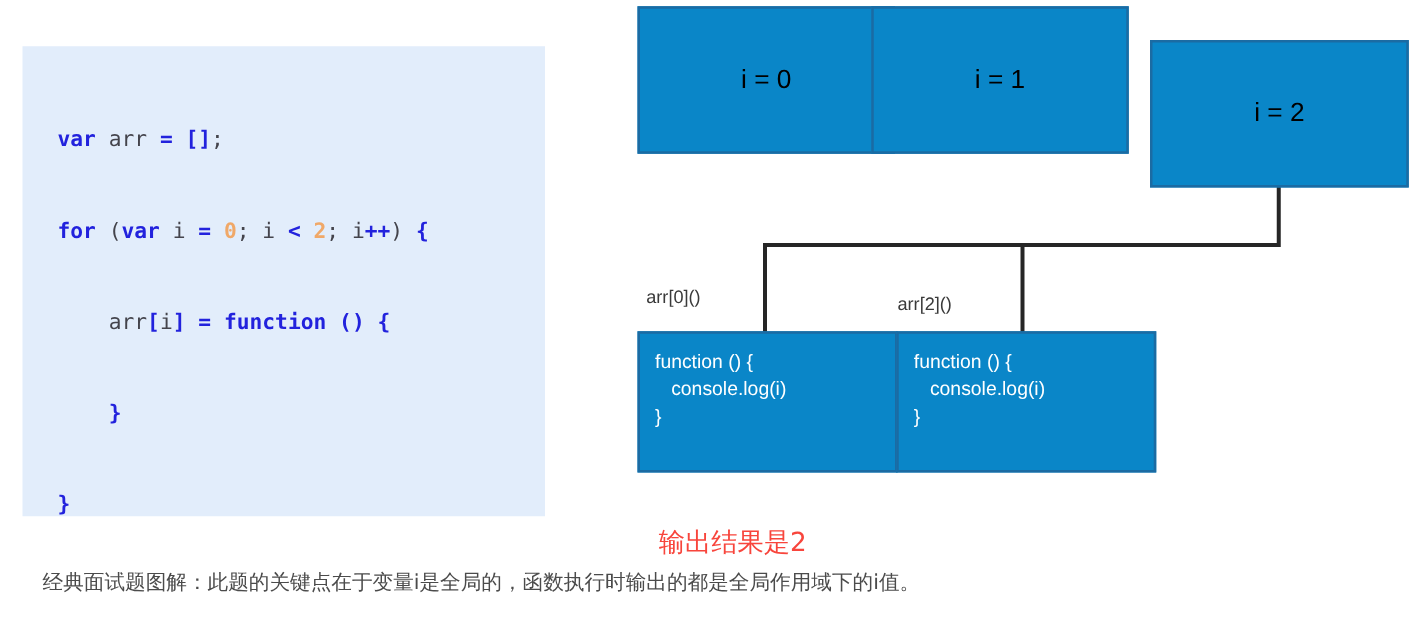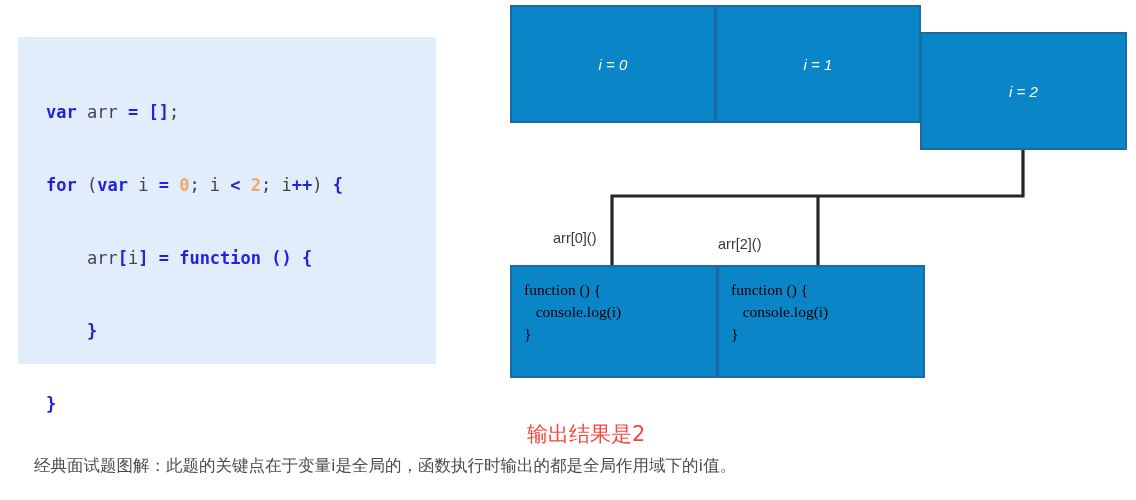--- a/index.html
+++ b/index.html
@@ -30,21 +30,21 @@
     white-space: nowrap;
     font-family: "DejaVu Sans", sans-serif;
   }
 
   
   #code-block {
     position: absolute;
     left: 18px;
     top: 37px;
     width: 418px;
-    height: 327px;
+    height: 376px;
     background: #e2edfb;
   }
   #code-lines {
     position: absolute;
     left: 28px;
     top: 20px;
     font-family: "DejaVu Sans Mono", "Liberation Mono", monospace;
     font-size: 17px;
     line-height: 36.5px;
     color: #3c3c44;
@@ -72,61 +72,60 @@
     box-sizing: border-box;
   }
   .iter-box {
     top: 5px;
     height: 118px;
     display: flex;
     align-items: center;
     justify-content: center;
   }
   .iter-label {
-    color: #ffffff;
-    font-size: 15px;
+    color: #000000;
+    font-size: 21px;
     font-family: "Liberation Sans", sans-serif;
-    font-style: italic;
   }
   #iter-0 { left: 510px; width: 206px; }
-  #iter-1 { left: 715px; width: 206px; }
+  #iter-1 { left: 697px; width: 206px; }
   #iter-2 { left: 920px; width: 207px; margin-top: 27px; }
 
   .fn-box {
     top: 265px;
     height: 113px;
     padding: 12px 0 0 12px;
     box-sizing: border-box;
   }
   #fn-box-0 { left: 510px; width: 208px; }
   #fn-box-1 { left: 717px; width: 208px; }
   .fn-text {
-    color: #000000;
+    color: #ffffff;
     font-size: 15.5px;
     line-height: 22px;
-    font-family: Liberation Serif, serif;
+    font-family: Liberation Sans, sans-serif;
     white-space: pre;
   }
 
   
   #connectors {
     position: absolute;
     left: 0; top: 0;
     width: 1136px; height: 400px;
     pointer-events: none;
   }
 
   .call-label {
     position: absolute;
     font-size: 14.5px;
     color: #3a3a3a;
     font-family: "Liberation Sans", sans-serif;
     white-space: nowrap;
   }
-  #call-label-0 { left: 517px; top: 230px; margin-left: 36px; }
+  #call-label-0 { left: 517px; top: 230px; }
   #call-label-1 { left: 718px; top: 236px; }
 
   
   #result-caption {
     position: absolute;
     left: 527px;
     top: 420px;
     color: #f8453c;
     font-size: 21px;
     font-family: "DejaVu Sans", sans-serif;

